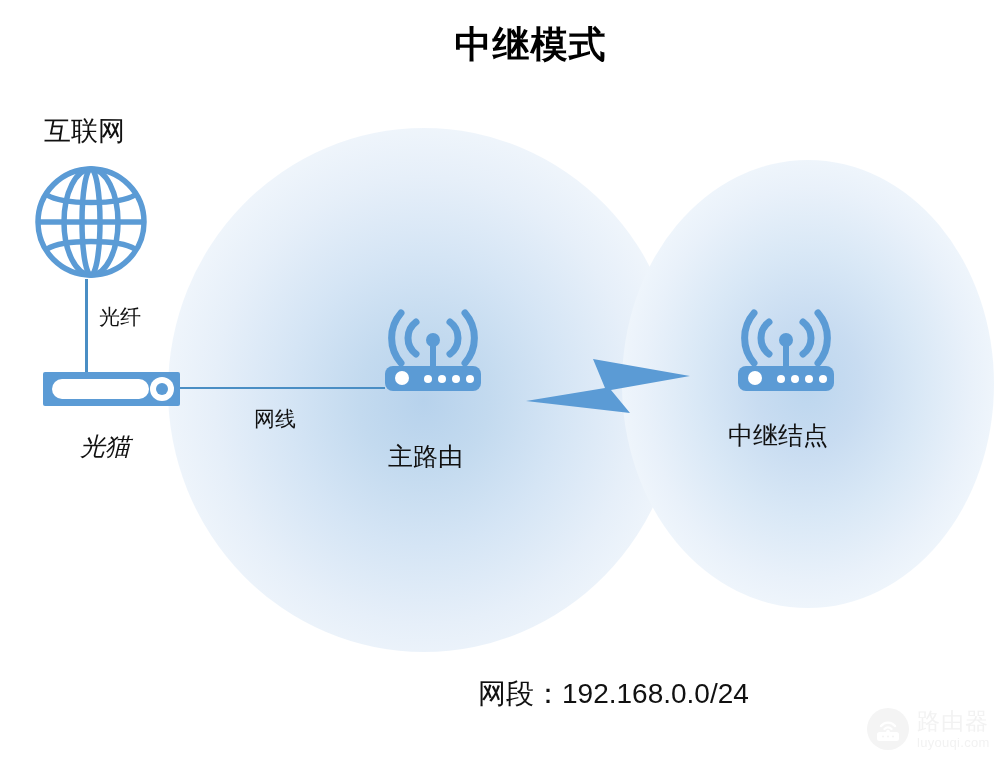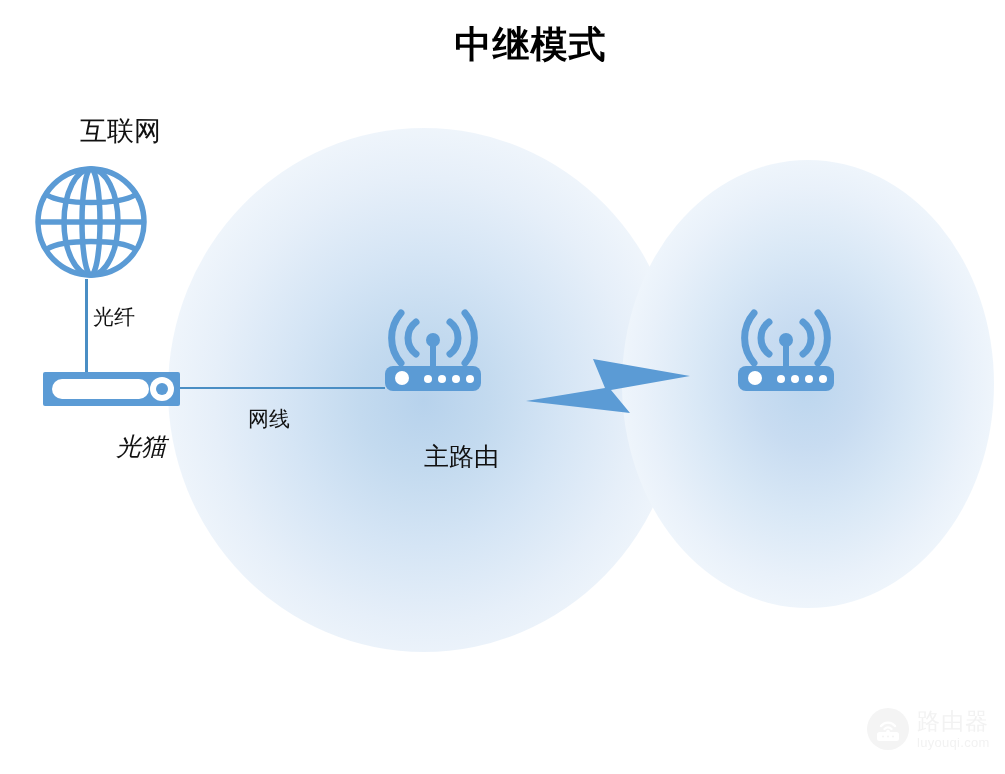--- a/index.html
+++ b/index.html
@@ -65,27 +65,27 @@
     letter-spacing: 1px;
     padding-left: 28px;
   }
 
   
   .node-label {
     position: absolute;
     font-size: 25px;
     color: #111111;
     white-space: nowrap;
-    margin-left: 36px;
   }
   .link-label {
     position: absolute;
     font-size: 21px;
     color: #111111;
     white-space: nowrap;
+    margin-left: 6px;
   }
 
   
   #internet-label {
     left: 44px;
     top: 113px;
     font-size: 27px;
   }
   #globe-icon {
     position: absolute;
@@ -271,22 +271,24 @@
     </g>
     <circle cx="53" cy="43" r="7" fill="#5b9bd5"></circle>
     <rect x="50" y="43" width="6" height="30" fill="#5b9bd5"></rect>
     <rect x="5" y="69" width="96" height="25" rx="8" fill="#5b9bd5"></rect>
     <circle cx="22" cy="81" r="7" fill="#ffffff"></circle>
     <circle cx="48" cy="82" r="4" fill="#ffffff"></circle>
     <circle cx="62" cy="82" r="4" fill="#ffffff"></circle>
     <circle cx="76" cy="82" r="4" fill="#ffffff"></circle>
     <circle cx="90" cy="82" r="4" fill="#ffffff"></circle>
   </svg>
+  <div class="node-label" id="relay-router-label">中继结点</div>
 
   <div id="info-block">
+    <div>网段：192.168.0.0/24</div>
   </div>
 
   <div id="watermark">
     <svg id="watermark-icon" viewBox="0 0 44 44">
       <circle cx="22" cy="22" r="21" fill="#f4f4f4"></circle>
       <g fill="none" stroke="#ffffff" stroke-width="2.4" stroke-linecap="round">
         <path d="M15 19 A 9 9 0 0 1 29 19"></path>
         <path d="M18.5 22 A 5 5 0 0 1 25.5 22"></path>
       </g>
       <circle cx="22" cy="24.5" r="1.8" fill="#ffffff"></circle>

